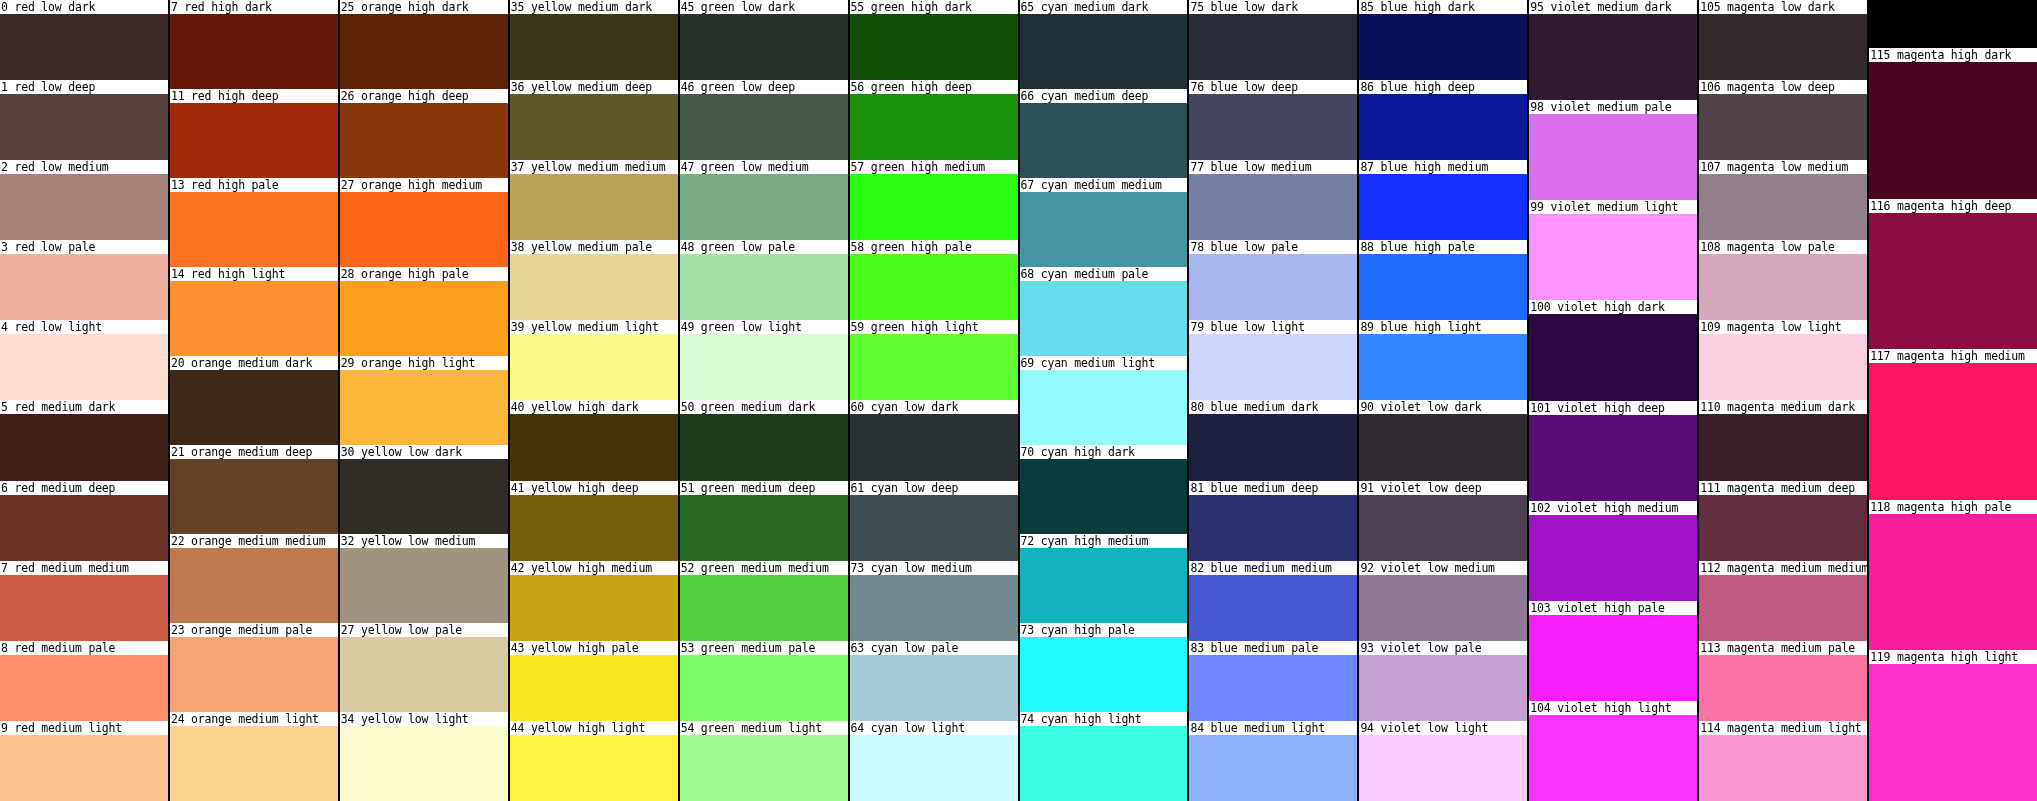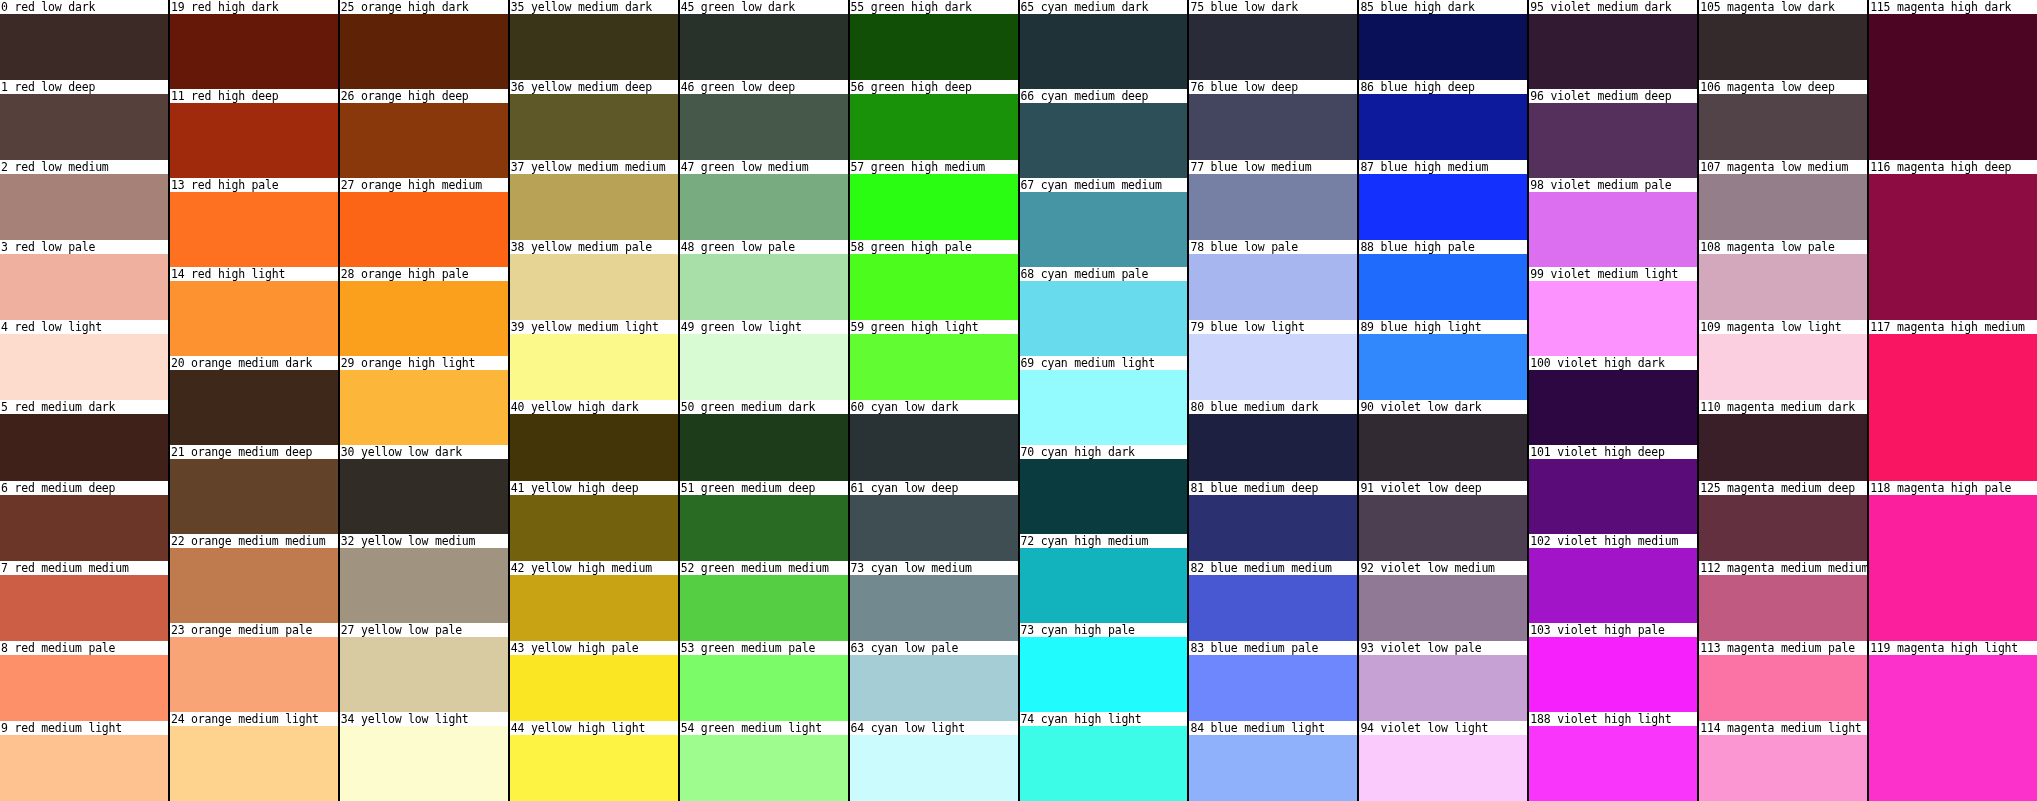--- a/index.html
+++ b/index.html
@@ -17,21 +17,21 @@
     background: #000000;
   }
   .palette-column {
     display: flex;
     flex-direction: column;
     flex: 1 1 0;
     min-width: 0;
     border-right: 2px solid #000000;
     background: #ffffff;
   }
-  .palette-column:last-child { border-right: none; }
+  .palette-column:last-child { border-right: none; margin-top: 48px; }
   .swatch-cell {
     flex: 1 1 0;
     min-height: 0;
     display: flex;
     flex-direction: column;
     background: #ffffff;
   }
   .swatch-label {
     flex: 0 0 14px;
     height: 14px;
@@ -91,21 +91,21 @@
         <div class="swatch-label">8 red medium pale</div>
         <div class="swatch-chip" style="background-color: rgb(253, 144, 105);"></div>
       </div>
       <div class="swatch-cell">
         <div class="swatch-label">9 red medium light</div>
         <div class="swatch-chip" style="background-color: rgb(253, 194, 144);"></div>
       </div>
     </div>
     <div class="palette-column">
       <div class="swatch-cell">
-        <div class="swatch-label">19 red high dark</div>
+        <div class="swatch-label">7 red high dark</div>
         <div class="swatch-chip" style="background-color: rgb(101, 24, 7);"></div>
       </div>
       <div class="swatch-cell">
         <div class="swatch-label">11 red high deep</div>
         <div class="swatch-chip" style="background-color: rgb(160, 42, 12);"></div>
       </div>
       <div class="swatch-cell">
         <div class="swatch-label">13 red high pale</div>
         <div class="swatch-chip" style="background-color: rgb(253, 113, 32);"></div>
       </div>
@@ -419,24 +419,20 @@
         <div class="swatch-label">94 violet low light</div>
         <div class="swatch-chip" style="background-color: rgb(251, 202, 253);"></div>
       </div>
     </div>
     <div class="palette-column">
       <div class="swatch-cell">
         <div class="swatch-label">95 violet medium dark</div>
         <div class="swatch-chip" style="background-color: rgb(51, 26, 51);"></div>
       </div>
       <div class="swatch-cell">
-        <div class="swatch-label">96 violet medium deep</div>
-        <div class="swatch-chip" style="background-color: rgb(85, 48, 92);"></div>
-      </div>
-      <div class="swatch-cell">
         <div class="swatch-label">98 violet medium pale</div>
         <div class="swatch-chip" style="background-color: rgb(220, 111, 240);"></div>
       </div>
       <div class="swatch-cell">
         <div class="swatch-label">99 violet medium light</div>
         <div class="swatch-chip" style="background-color: rgb(251, 146, 253);"></div>
       </div>
       <div class="swatch-cell">
         <div class="swatch-label">100 violet high dark</div>
         <div class="swatch-chip" style="background-color: rgb(44, 7, 65);"></div>
@@ -447,21 +443,21 @@
       </div>
       <div class="swatch-cell">
         <div class="swatch-label">102 violet high medium</div>
         <div class="swatch-chip" style="background-color: rgb(161, 20, 200);"></div>
       </div>
       <div class="swatch-cell">
         <div class="swatch-label">103 violet high pale</div>
         <div class="swatch-chip" style="background-color: rgb(245, 32, 251);"></div>
       </div>
       <div class="swatch-cell">
-        <div class="swatch-label">188 violet high light</div>
+        <div class="swatch-label">104 violet high light</div>
         <div class="swatch-chip" style="background-color: rgb(249, 53, 252);"></div>
       </div>
     </div>
     <div class="palette-column">
       <div class="swatch-cell">
         <div class="swatch-label">105 magenta low dark</div>
         <div class="swatch-chip" style="background-color: rgb(52, 42, 44);"></div>
       </div>
       <div class="swatch-cell">
         <div class="swatch-label">106 magenta low deep</div>
@@ -477,21 +473,21 @@
       </div>
       <div class="swatch-cell">
         <div class="swatch-label">109 magenta low light</div>
         <div class="swatch-chip" style="background-color: rgb(251, 207, 224);"></div>
       </div>
       <div class="swatch-cell">
         <div class="swatch-label">110 magenta medium dark</div>
         <div class="swatch-chip" style="background-color: rgb(58, 31, 40);"></div>
       </div>
       <div class="swatch-cell">
-        <div class="swatch-label">125 magenta medium deep</div>
+        <div class="swatch-label">111 magenta medium deep</div>
         <div class="swatch-chip" style="background-color: rgb(99, 48, 63);"></div>
       </div>
       <div class="swatch-cell">
         <div class="swatch-label">112 magenta medium medium</div>
         <div class="swatch-chip" style="background-color: rgb(192, 90, 129);"></div>
       </div>
       <div class="swatch-cell">
         <div class="swatch-label">113 magenta medium pale</div>
         <div class="swatch-chip" style="background-color: rgb(251, 114, 164);"></div>
       </div>

